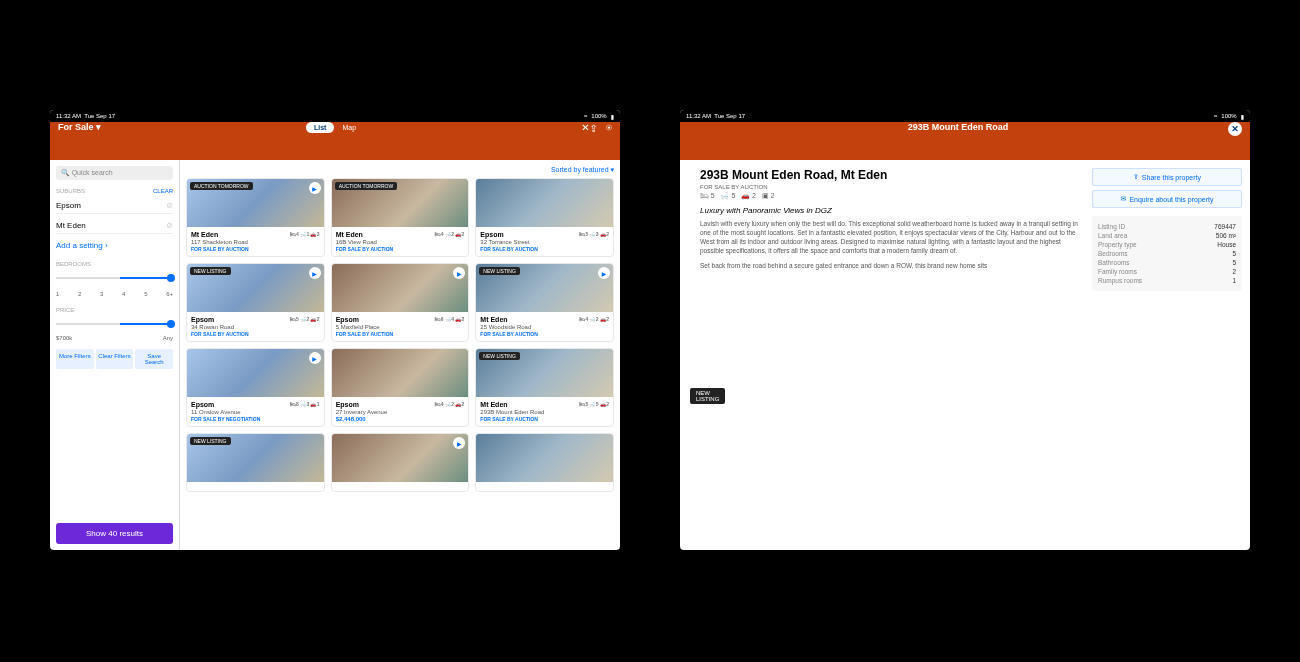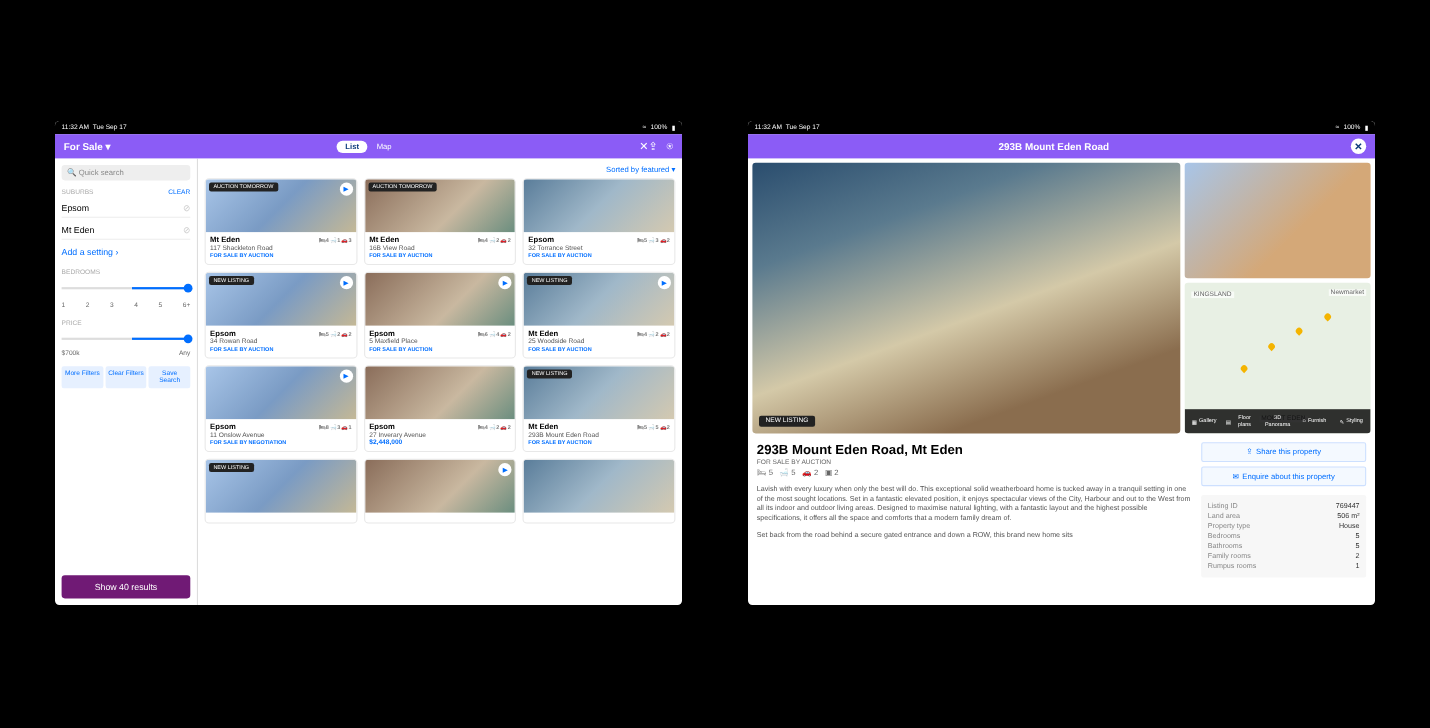--- a/index.html
+++ b/index.html
@@ -1,20 +1,20 @@
 <!DOCTYPE html>
 <html><head>
 <meta charset="utf-8">
 <style>
 *{box-sizing:border-box;margin:0;padding:0;font-family:-apple-system,Helvetica,Arial,sans-serif}
 body{background:#000;width:1300px;height:662px;display:flex;gap:60px;padding:110px 50px;align-items:flex-start;justify-content:center}
 .tablet{width:570px;height:440px;background:#fff;border-radius:4px;overflow:hidden;display:flex;flex-direction:column;font-size:7px}
 .statusbar{height:12px;background:#000;color:#fff;display:flex;justify-content:space-between;align-items:center;padding:0 6px;font-size:6px}
 .sb-right{display:flex;gap:4px;align-items:center}
-.navbar{height:22px;background:#8b5cf6;color:#fff;display:flex;align-items:center;padding:0 8px;position:relative}
+.navbar{height:38px;background:#c2410c;color:#fff;display:flex;align-items:flex-start;padding:0 8px;position:relative}
 .nav-title{flex:1;font-size:9px;font-weight:600}
 .nav-close{width:14px;height:14px;border-radius:50%;background:#fff;color:#0a3a7a;display:flex;align-items:center;justify-content:center;font-size:9px;font-weight:bold}
 .nav-x{font-size:10px;margin-left:8px}
 .nav-actions{display:flex;gap:8px;align-items:center;font-size:10px}
 .view-toggle{display:flex;position:absolute;left:50%;transform:translateX(-50%)}
 .vt-btn{padding:2px 8px;font-size:7px;background:transparent;color:#fff;border-radius:8px}
 .vt-btn.active{background:#fff;color:#0a3a7a;font-weight:600}
 .body1{display:flex;flex:1;overflow:hidden}
 .sidebar{width:130px;border-right:1px solid #ddd;padding:6px;display:flex;flex-direction:column;gap:4px}
 .search-input{background:#eee;border-radius:3px;padding:3px 5px;color:#888;font-size:7px}
@@ -23,39 +23,39 @@
 .sub-row{display:flex;justify-content:space-between;padding:3px 0;border-bottom:1px solid #eee;font-size:8px}
 .sub-x{color:#ccc}
 .add-sub{color:#006eff;font-size:8px;padding:3px 0}
 .bed-steps{display:flex;justify-content:space-between;font-size:6px;color:#666;padding:2px 0}
 .slider{height:2px;background:#ddd;position:relative;margin:6px 0}
 .slider::before{content:'';position:absolute;height:2px;background:#006eff;left:55%;right:0}
 .slider::after{content:'';position:absolute;width:8px;height:8px;border-radius:50%;background:#006eff;right:-2px;top:-3px}
 .price-row{display:flex;justify-content:space-between;font-size:6px;color:#666}
 .filter-btns{display:flex;gap:2px;margin-top:4px}
 .fbtn{flex:1;background:#e6f0ff;color:#006eff;font-size:6px;padding:4px 2px;text-align:center;border-radius:2px}
-.show-btn{background:#701a75;color:#fff;text-align:center;padding:6px;border-radius:3px;font-size:8px;margin-top:auto}
+.show-btn{background:#6d28d9;color:#fff;text-align:center;padding:6px;border-radius:3px;font-size:8px;margin-top:auto}
 .listings{flex:1;padding:6px;overflow:hidden}
 .sort-row{text-align:right;color:#006eff;font-size:7px;margin-bottom:4px}
 .grid{display:grid;grid-template-columns:repeat(3,1fr);gap:6px}
 .card{border:1px solid #e8e8e8;border-radius:4px;overflow:hidden;background:#fff}
 .card-img{height:48px;position:relative;background:linear-gradient(135deg,#a8c5e8 0%,#7a9bc4 50%,#c4b896 100%)}
 .card-img.v2{background:linear-gradient(135deg,#8a6d5a 0%,#c9b8a0 60%,#6b8e7f 100%)}
 .card-img.v3{background:linear-gradient(135deg,#5a7d9a 0%,#a0b8c9 50%,#d4c9b0 100%)}
 .badge{position:absolute;top:3px;left:3px;background:#222;color:#fff;font-size:5px;padding:1px 4px;border-radius:2px}
 .play{position:absolute;top:3px;right:3px;width:12px;height:12px;border-radius:50%;background:#fff;display:flex;align-items:center;justify-content:center;color:#006eff;font-size:6px}
 .card-body{padding:4px}
 .card-title{font-size:7px;font-weight:600;display:flex;justify-content:space-between}
 .specs{display:flex;gap:4px;font-size:5px;color:#777}
 .card-addr{font-size:6px;color:#555;margin:1px 0}
 .card-status{font-size:5px;color:#006eff;text-transform:uppercase;font-weight:600}
 .card-price{font-size:6px;color:#006eff;font-weight:600}
 
 .body2{display:flex;flex:1;overflow:hidden;position:relative}
-.detail-main{flex:1;padding:0;overflow:hidden;display:flex;flex-direction:column}
+.detail-main{flex:1;padding:0;overflow:hidden;display:flex;}
 .hero{height:250px;display:flex;gap:4px;padding:4px 4px 0 4px}
 .hero-main{flex:2.3;background:linear-gradient(160deg,#2a4d6e 0%,#5a7a8e 25%,#d4c9a8 55%,#8a6d4e 80%);border-radius:3px;position:relative}
 .hero-side{flex:1;display:flex;flex-direction:column;gap:4px}
 .hs-img{flex:1;background:linear-gradient(135deg,#a8c5e8 0%,#d4a878 60%);border-radius:3px}
 .hs-map{flex:1.3;background:#e8f0e4;border-radius:3px;position:relative;overflow:hidden}
 .map-label{position:absolute;font-size:6px;color:#666;background:rgba(255,255,255,.7);padding:0 2px}
 .map-pin{position:absolute;width:6px;height:6px;background:#f4b400;border-radius:50% 50% 50% 0;transform:rotate(-45deg)}
 .media-tabs{position:absolute;bottom:0;left:0;right:0;background:rgba(0,0,0,.8);display:flex;gap:2px;padding:2px}
 .mtab{flex:1;color:#fff;font-size:5px;padding:3px 2px;text-align:center;display:flex;align-items:center;justify-content:center;gap:2px}
 .detail-content{display:flex;gap:8px;padding:8px;flex:1;overflow:hidden}
@@ -352,20 +352,21 @@
       <div class="detail-content">
         <div class="dc-left">
           <div class="dtitle">293B Mount Eden Road, Mt Eden</div>
           <div class="dstatus">FOR SALE BY AUCTION</div>
           <div class="dspecs">
             <span>🛏 <span>5</span></span>
             <span>🛁 <span>5</span></span>
             <span>🚗 <span>2</span></span>
             <span>▣ <span>2</span></span>
           </div>
+          <div class="dtag">Luxury with Panoramic Views in DGZ</div>
           <div class="ddesc">Lavish with every luxury when only the best will do. This exceptional solid weatherboard home is tucked away in a tranquil setting in one of the most sought locations. Set in a fantastic elevated position, it enjoys spectacular views of the City, Harbour and out to the West from all its indoor and outdoor living areas. Designed to maximise natural lighting, with a fantastic layout and the highest possible specifications, it offers all the space and comforts that a modern family dream of.</div>
           <div class="ddesc" style="margin-top:6px">Set back from the road behind a secure gated entrance and down a ROW, this brand new home sits</div>
         </div>
         <div class="dc-right">
           <div class="action-btn">⇪ <span>Share this property</span></div>
           <div class="action-btn">✉ <span>Enquire about this property</span></div>
           <div class="facts" id="facts">
               <div class="fact-row">
                 <span class="fact-label">Listing ID</span>
                 <span class="fact-val">769447</span>

